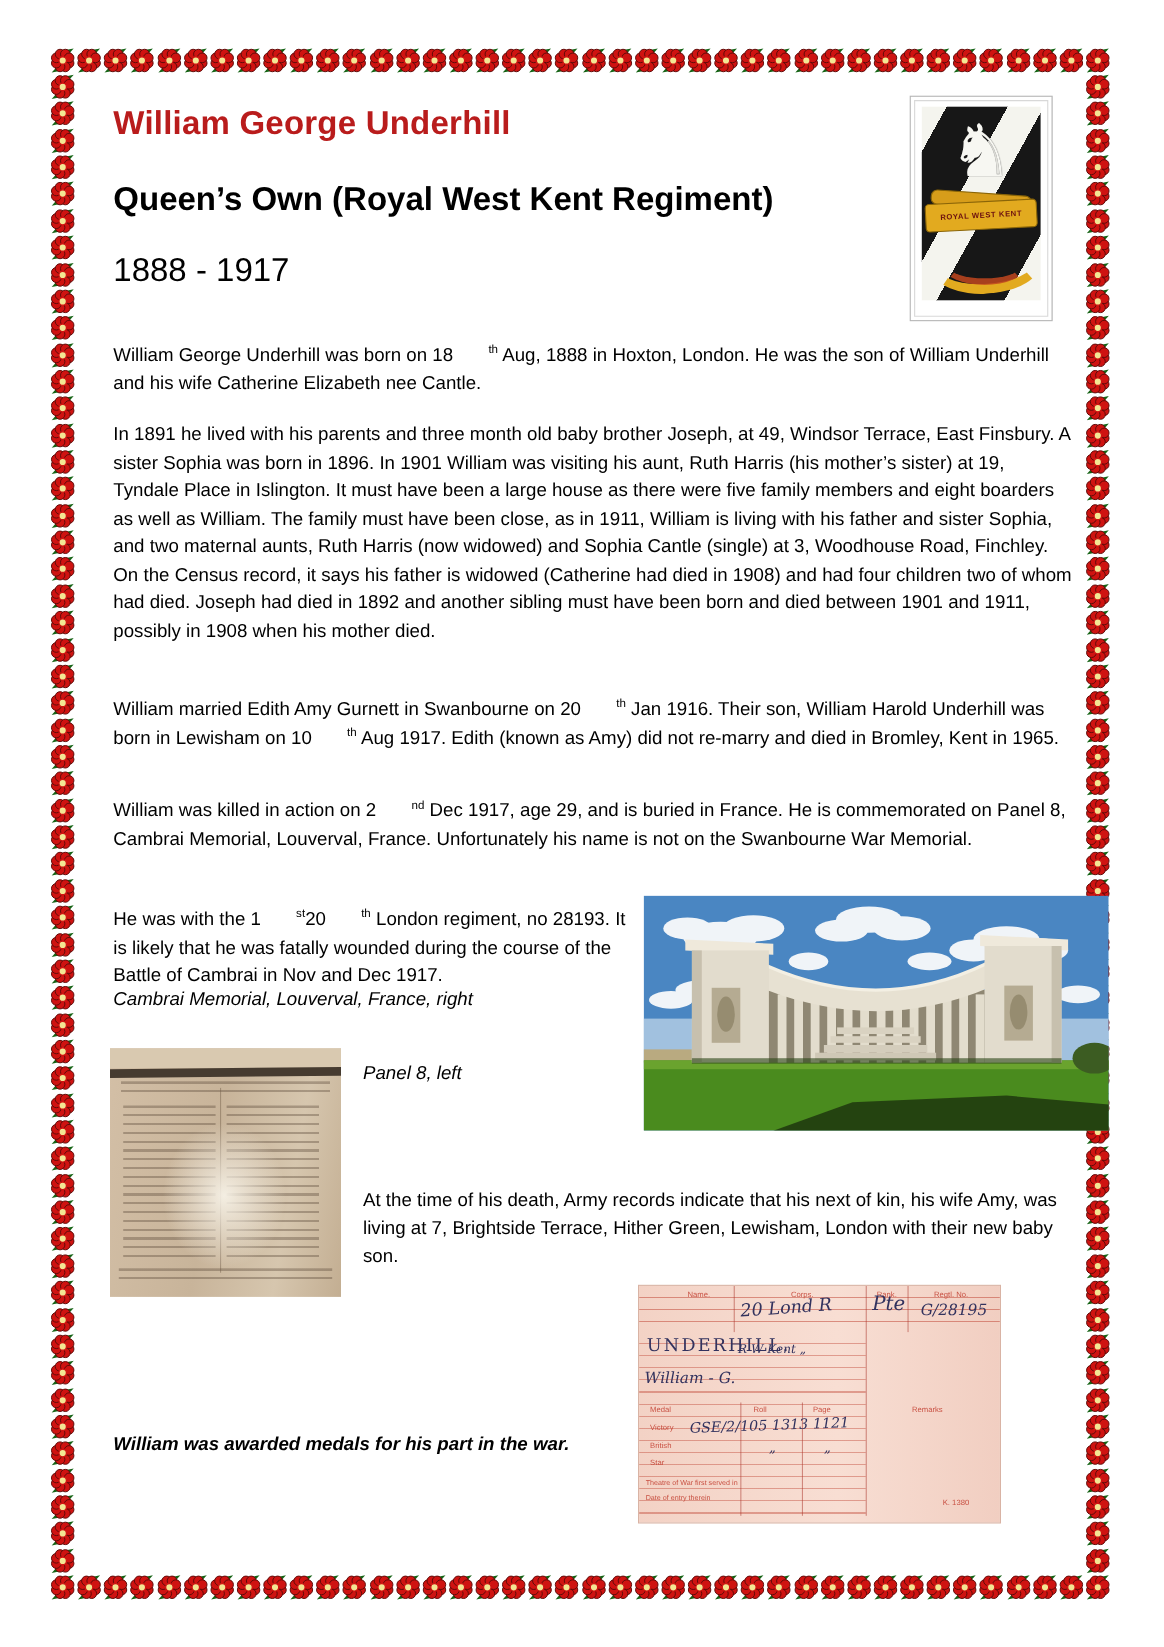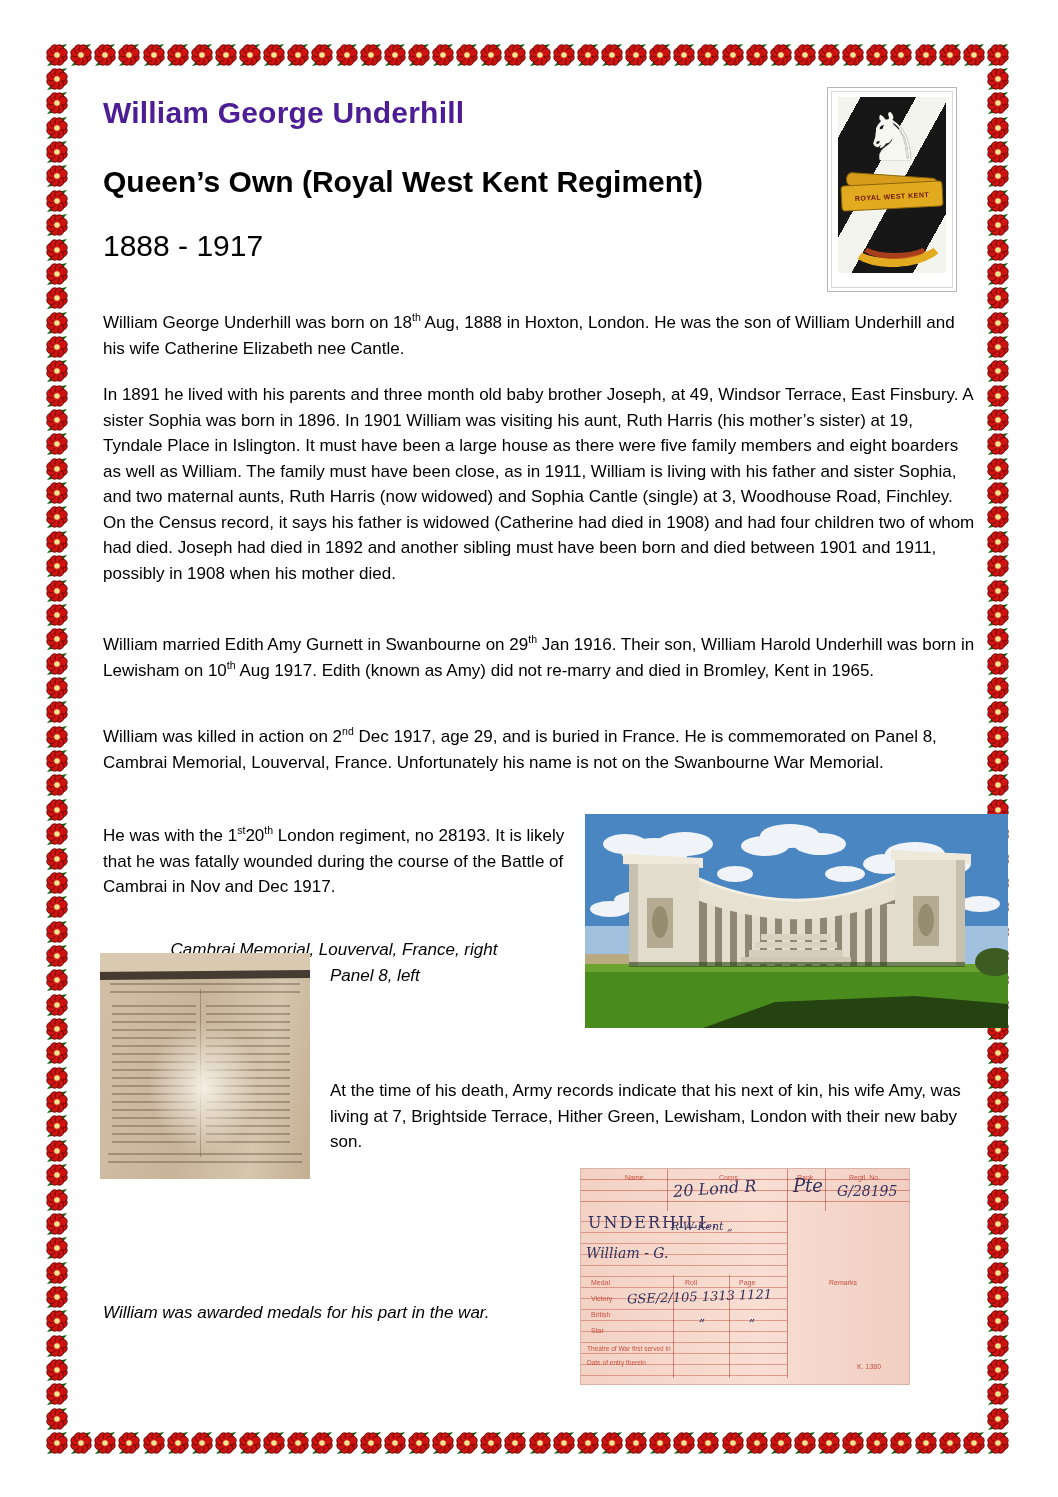--- a/index.html
+++ b/index.html
@@ -10,37 +10,37 @@
   .poppy-strip{position:absolute;display:flex;justify-content:space-between;}
   .poppy-strip.horiz{left:45px;width:965px;height:24px;flex-direction:row;}
   .poppy-strip.vert{top:67px;height:1364px;width:24px;flex-direction:column;}
   #border-top{top:43px;}
   #border-bottom{top:1431px;}
   #border-left{left:45px;}
   #border-right{left:986px;}
   .poppy{flex:0 0 auto;}
 
   
-  .h-title{position:absolute;left:103px;top:96px;font-size:30px;font-weight:700;color:#4c1d95;letter-spacing:.2px;}
+  .h-title{position:absolute;left:103px;top:96px;font-size:30px;font-weight:700;color:#b91c1c;letter-spacing:.2px;}
   .h-sub{position:absolute;left:103px;top:165px;font-size:30px;font-weight:700;}
   .h-dates{position:absolute;left:103px;top:229px;font-size:30px;font-weight:400;}
 
   
   .body-p{position:absolute;font-size:17px;line-height:25.5px;}
   #p-birth{left:103px;top:293px;width:872px;}
   #p-census{left:103px;top:365px;width:872px;}
   #p-marriage{left:103px;top:615px;width:872px;}
   #p-death{left:103px;top:707px;width:872px;}
   #p-regiment{left:103px;top:806px;width:468px;}
   #p-nok{left:330px;top:1061px;width:640px;}
-  #p-medals{left:103px;top:1283px;width:560px;font-style:italic;}
+  #p-medals{left:103px;top:1283px;width:560px;font-style:italic;font-weight:bold;}
   .caption{position:absolute;font-size:17px;font-style:italic;}
-  #cap-memorial{left:103px;top:940px;width:462px;text-align:center;}
+  #cap-memorial{left:103px;top:899px;width:462px;text-align:left;}
   #cap-panel{left:330px;top:966px;}
-  sup{font-size:.62em;line-height:0;}
+  sup{font-size:.62em;line-height:0;margin-left:32px;}
 
   
   .crest{position:absolute;left:827px;top:87px;width:128px;height:203px;background:#fff;
          border:1px solid #b5b5b5;box-shadow:0 0 0 3px #fff inset,0 0 0 4px #d8d8d8 inset;}
   .badge{position:absolute;left:10px;right:10px;top:9px;bottom:18px;
          background:linear-gradient(119deg,#f4f4ee 0 11%,#171717 11% 38%,#f4f4ee 38% 54%,#171717 54% 84%,#f4f4ee 84% 100%);
          overflow:hidden;}
   .horse{position:absolute;left:50%;top:2px;transform:translateX(-50%);font-size:66px;color:#f7f7f2;
          font-family:"DejaVu Sans",sans-serif;text-shadow:0 0 1px #333;}
   .scroll-band{position:absolute;left:3px;right:3px;top:86px;height:24px;background:#e2aa1f;
@@ -2604,21 +2604,21 @@
       <div class="scroll-band">
         <span class="scroll-text">ROYAL WEST KENT</span>
       </div>
       <div class="banner-arc"></div>
       <div class="banner-arc2"></div>
     </div>
   </div>
 
   <p class="body-p" id="p-birth"><span>William George Underhill was born on 18</span><sup>th</sup><span> Aug, 1888 in Hoxton, London. He was the son of William Underhill and his wife Catherine Elizabeth nee Cantle.</span></p>
   <p class="body-p" id="p-census"><span>In 1891 he lived with his parents and three month old baby brother Joseph, at 49, Windsor Terrace, East Finsbury. A sister Sophia was born in 1896. In 1901 William was visiting his aunt, Ruth Harris (his mother’s sister) at 19, Tyndale Place in Islington. It must have been a large house as there were five family members and eight boarders as well as William. The family must have been close, as in 1911, William is living with his father and sister Sophia, and two maternal aunts, Ruth Harris (now widowed) and Sophia Cantle (single) at 3, Woodhouse Road, Finchley. On the Census record, it says his father is widowed (Catherine had died in 1908) and had four children two of whom had died. Joseph had died in 1892 and another sibling must have been born and died between 1901 and 1911, possibly in 1908 when his mother died.</span></p>
-  <p class="body-p" id="p-marriage"><span>William married Edith Amy Gurnett in Swanbourne on 29</span><sup>th</sup><span> Jan 1916. Their son, William Harold Underhill was born in Lewisham on 10</span><sup>th</sup><span> Aug 1917. Edith (known as Amy) did not re-marry and died in Bromley, Kent in 1965.</span></p>
+  <p class="body-p" id="p-marriage"><span>William married Edith Amy Gurnett in Swanbourne on 20</span><sup>th</sup><span> Jan 1916. Their son, William Harold Underhill was born in Lewisham on 10</span><sup>th</sup><span> Aug 1917. Edith (known as Amy) did not re-marry and died in Bromley, Kent in 1965.</span></p>
   <p class="body-p" id="p-death"><span>William was killed in action on 2</span><sup>nd</sup><span> Dec 1917, age 29, and is buried in France. He is commemorated on Panel 8, Cambrai Memorial, Louverval, France. Unfortunately his name is not on the Swanbourne War Memorial.</span></p>
   <p class="body-p" id="p-regiment"><span>He was with the 1</span><sup>st</sup><span>20</span><sup>th</sup><span> London regiment, no 28193. It is likely that he was fatally wounded during the course of the Battle of Cambrai in Nov and Dec 1917.</span></p>
 
   <div class="caption" id="cap-memorial">Cambrai Memorial, Louverval, France, right</div>
   <div class="caption" id="cap-panel">Panel 8, left</div>
 
   <div class="memorial-photo">
     <svg width="423" height="214" viewBox="0 0 423 214">
       <rect x="0" y="0" width="423" height="214" fill="#4a86c2"></rect>
       <rect x="0" y="112" width="423" height="40" fill="#cfe0ee" opacity="0.65"></rect>

